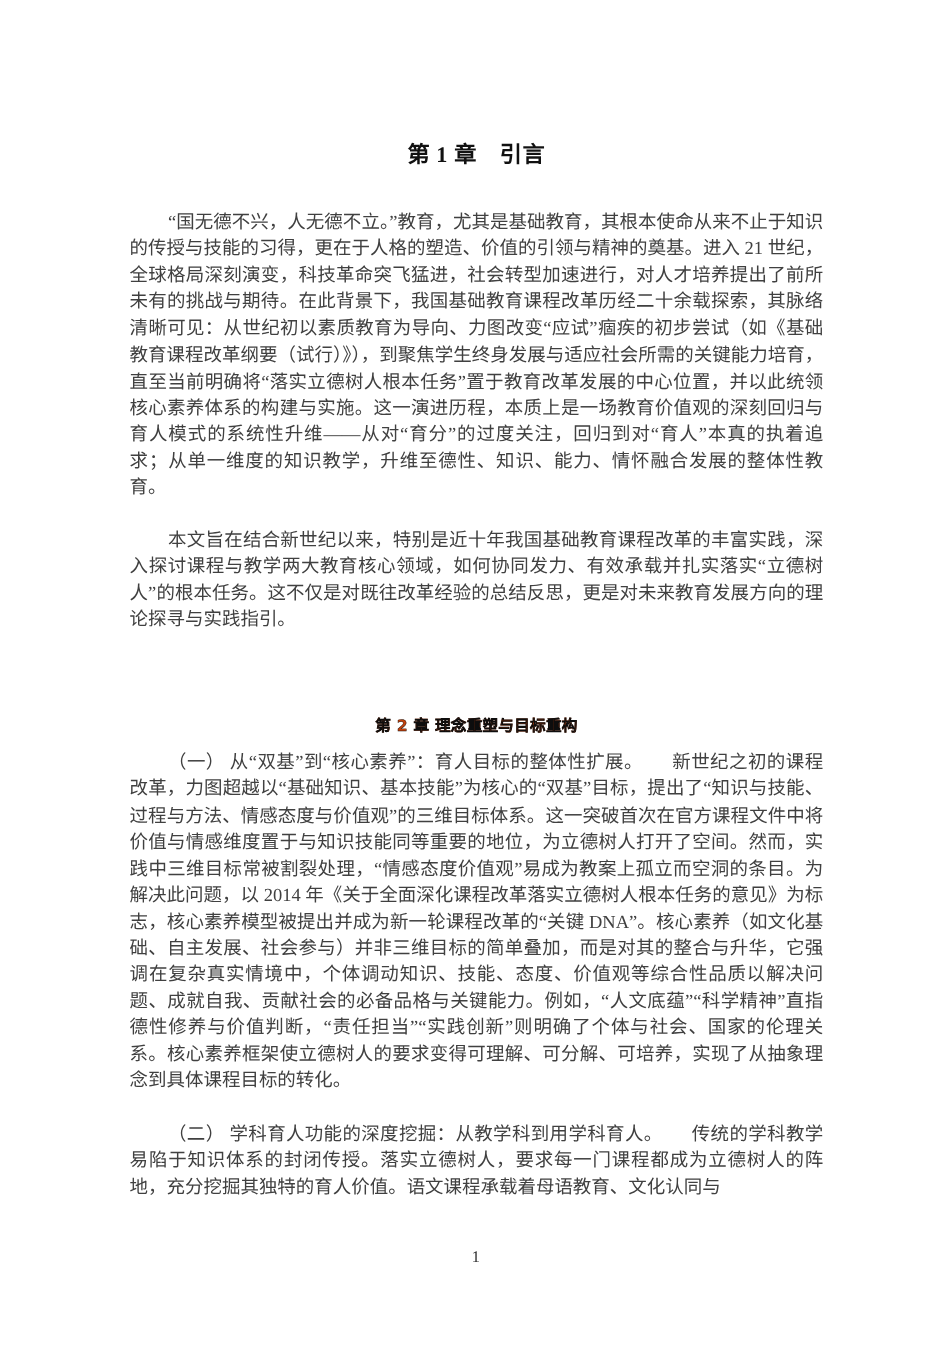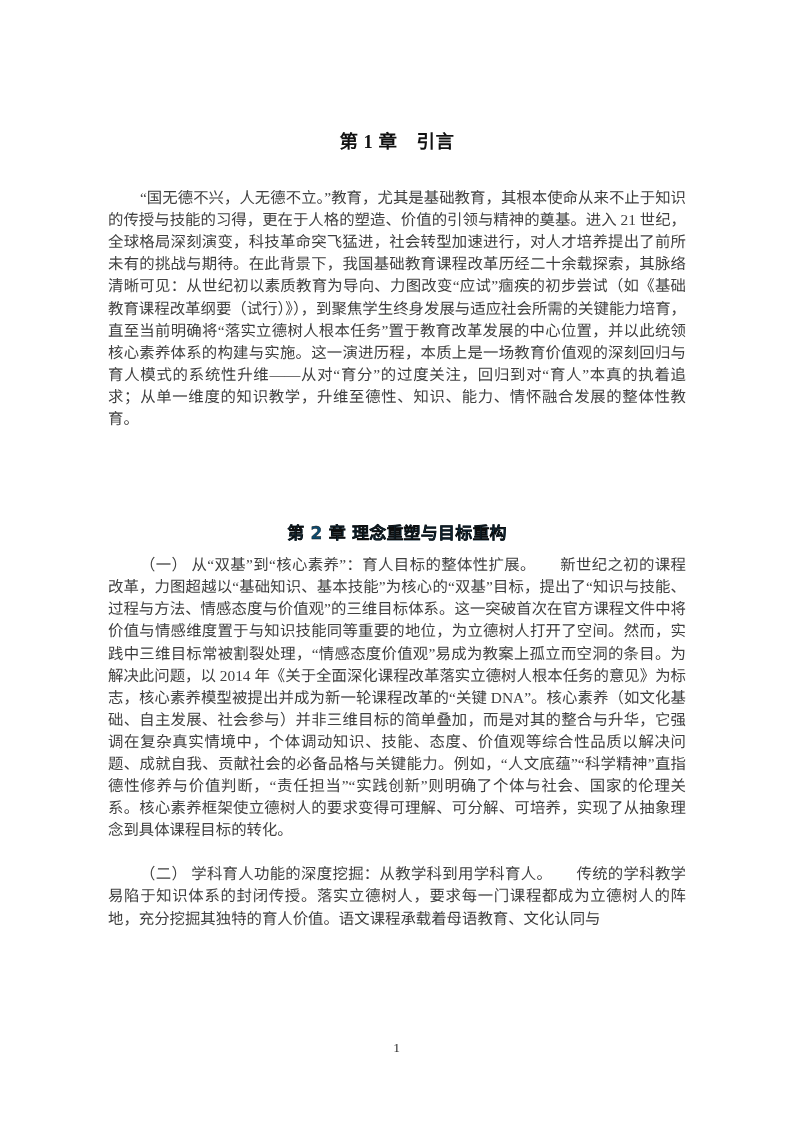--- a/index.html
+++ b/index.html
@@ -17,45 +17,45 @@
     width: 793px;
     height: 1122px;
     background: #ffffff;
     margin: 0 auto;
     overflow: hidden;
     box-sizing: border-box;
   }
   .content {
     position: absolute;
     left: 108px;
-    top: 16px;
+    top: 4px;
     width: 578px;
   }
   
   .chapter-title-serif {
     text-align: center;
     font-family: "Liberation Serif", "DejaVu Serif", serif;
     font-weight: bold;
     font-size: 18.5px;
     letter-spacing: 0.5px;
     line-height: 1.3;
     margin: 0;
     padding-top: 114px;
     color: #111111;
   }
   
   .chapter-title-hei {
     text-align: center;
     font-family: "DejaVu Sans", "Liberation Sans", sans-serif;
     font-weight: bold;
-    font-size: 17px;
+    font-size: 13px;
     letter-spacing: 0.2px;
     line-height: 1.3;
     margin: 0;
-    color: #0c4a6e;
+    color: #c2410c;
     -webkit-text-stroke: 0.35px #0d0d0d;
   }
   p.body-text {
     margin: 0;
     font-size: 15.4px;
     line-height: 22.1px;
     text-align: justify;
     text-justify: inter-ideograph;
     text-indent: 32px;
     color: #404040;
@@ -85,20 +85,21 @@
   <div class="content">
 
     <h1 class="chapter-title-serif">第 1 章　引言</h1>
 
     <div class="gap-after-title-1"></div>
 
     <p class="body-text">“国无德不兴，人无德不立。”教育，尤其是基础教育，其根本使命从来不止于知识的传授与技能的习得，更在于人格的塑造、价值的引领与精神的奠基。进入 21 世纪，全球格局深刻演变，科技革命突飞猛进，社会转型加速进行，对人才培养提出了前所未有的挑战与期待。在此背景下，我国基础教育课程改革历经二十余载探索，其脉络清晰可见：从世纪初以素质教育为导向、力图改变“应试”痼疾的初步尝试（如《基础教育课程改革纲要（试行）》），到聚焦学生终身发展与适应社会所需的关键能力培育，直至当前明确将“落实立德树人根本任务”置于教育改革发展的中心位置，并以此统领核心素养体系的构建与实施。这一演进历程，本质上是一场教育价值观的深刻回归与育人模式的系统性升维——从对“育分”的过度关注，回归到对“育人”本真的执着追求；从单一维度的知识教学，升维至德性、知识、能力、情怀融合发展的整体性教育。</p>
 
     <div class="gap-para"></div>
 
+    <p class="body-text">本文旨在结合新世纪以来，特别是近十年我国基础教育课程改革的丰富实践，深入探讨课程与教学两大教育核心领域，如何协同发力、有效承载并扎实落实“立德树人”的根本任务。这不仅是对既往改革经验的总结反思，更是对未来教育发展方向的理论探寻与实践指引。</p>
 
     <div class="gap-before-ch2"></div>
 
     <h2 class="chapter-title-hei">第 2 章  理念重塑与目标重构</h2>
 
     <div class="gap-after-ch2"></div>
 
 
     <p class="body-text"><span>（一）  从“双基”到“核心素养”：育人目标的整体性扩展。</span><span class="inline-gap"></span><span>新世纪之初的课程改革，力图超越以“基础知识、基本技能”为核心的“双基”目标，提出了“知识与技能、过程与方法、情感态度与价值观”的三维目标体系。这一突破首次在官方课程文件中将价值与情感维度置于与知识技能同等重要的地位，为立德树人打开了空间。然而，实践中三维目标常被割裂处理，“情感态度价值观”易成为教案上孤立而空洞的条目。为解决此问题，以 2014 年《关于全面深化课程改革落实立德树人根本任务的意见》为标志，核心素养模型被提出并成为新一轮课程改革的“关键 DNA”。核心素养（如文化基础、自主发展、社会参与）并非三维目标的简单叠加，而是对其的整合与升华，它强调在复杂真实情境中，个体调动知识、技能、态度、价值观等综合性品质以解决问题、成就自我、贡献社会的必备品格与关键能力。例如，“人文底蕴”“科学精神”直指德性修养与价值判断，“责任担当”“实践创新”则明确了个体与社会、国家的伦理关系。核心素养框架使立德树人的要求变得可理解、可分解、可培养，实现了从抽象理念到具体课程目标的转化。</span></p>
 

